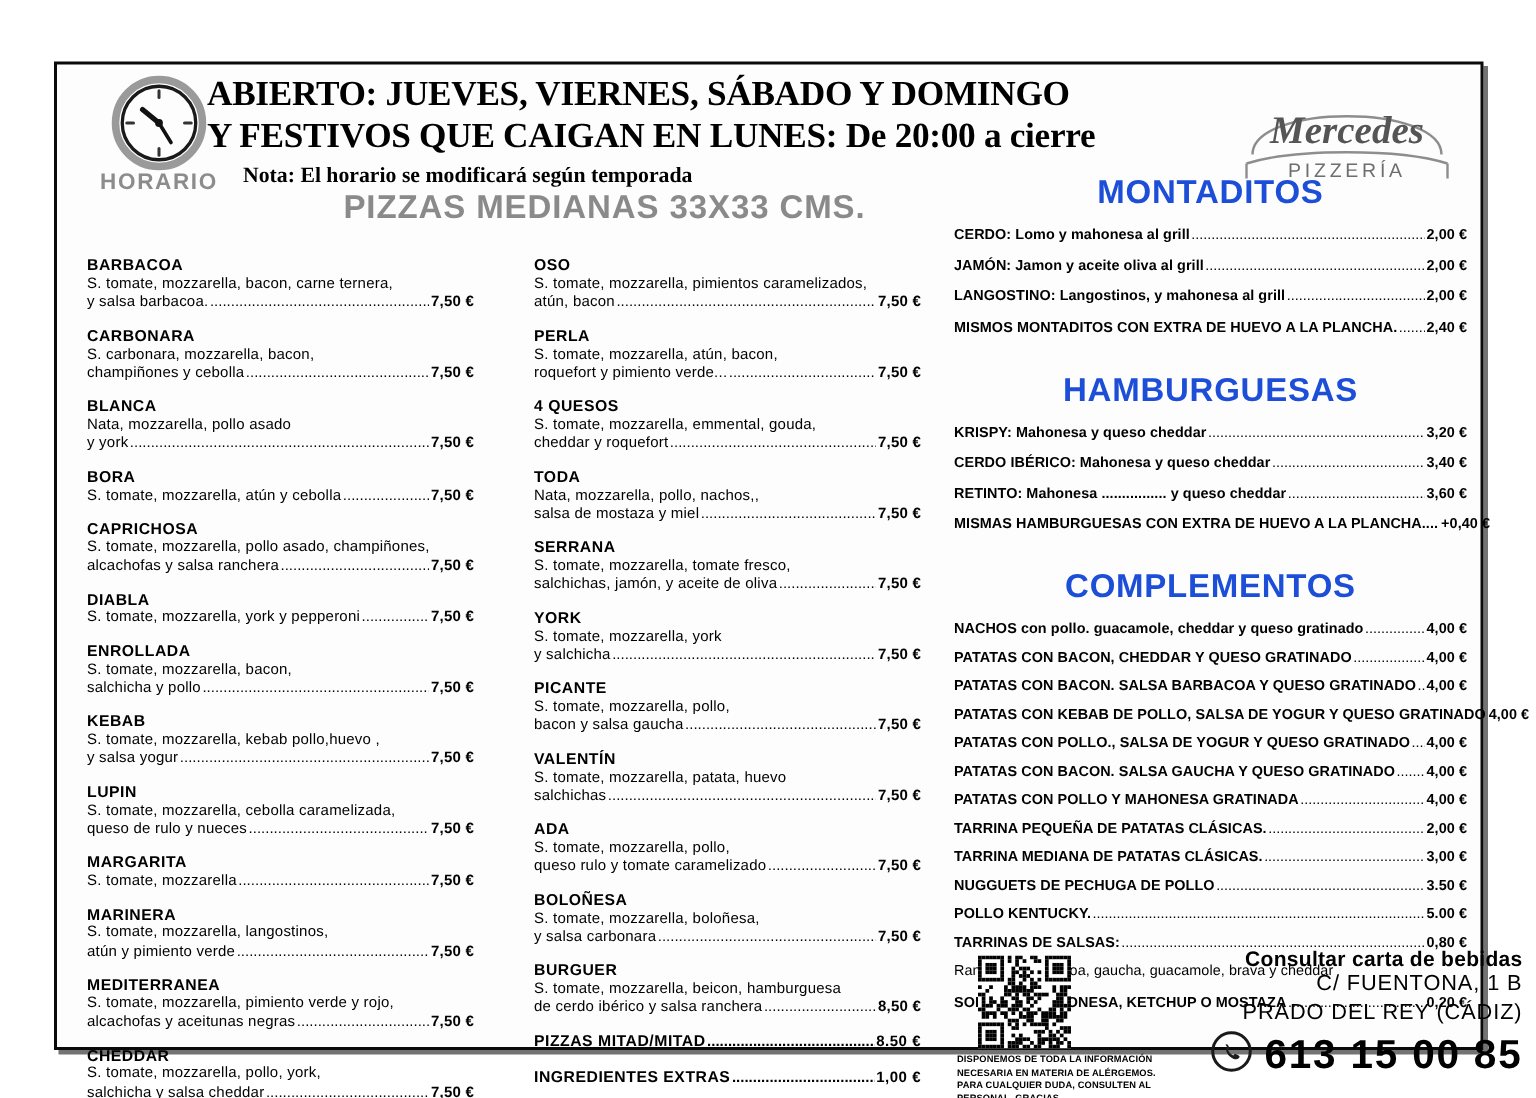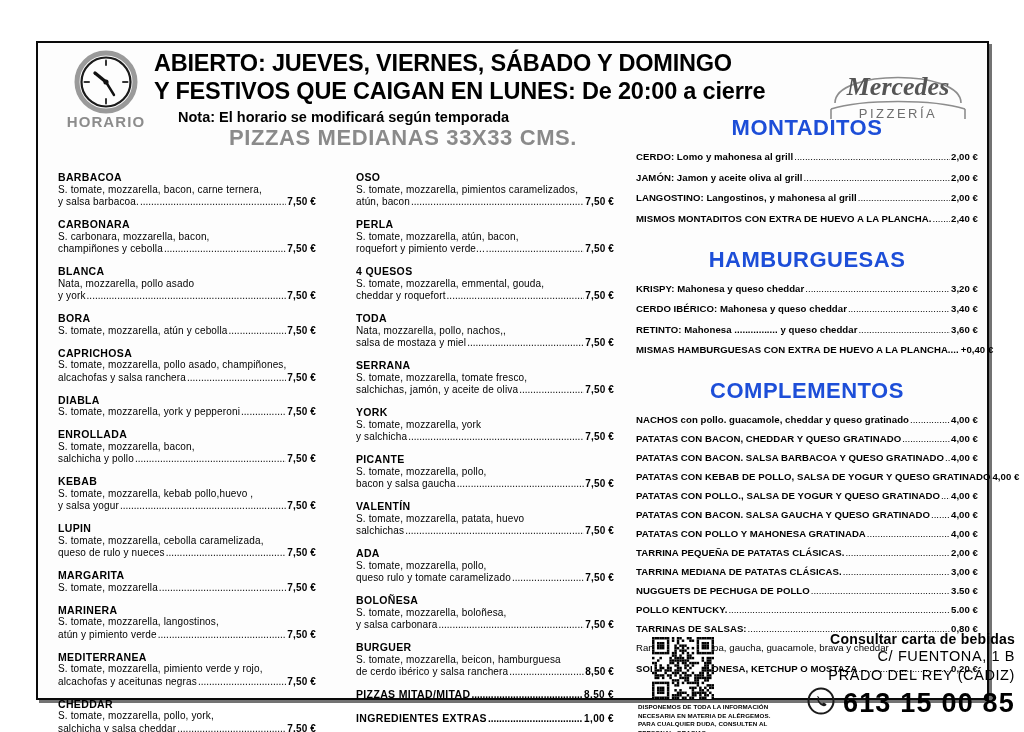--- a/index.html
+++ b/index.html
@@ -60,23 +60,24 @@
   .horario-label {
     font-size: 15px;
     font-weight: bold;
     letter-spacing: 1.1px;
     color: #8c8c8c;
     margin-top: -2px;
   }
 
   .header-lines {
     position: absolute;
-    left: 116px;
+    left: 100px;
     top: 6px;
     width: 600px;
+    font-family: Liberation Serif, serif;
   }
   .hl1, .hl2 {
     font-size: 23.5px;
     font-weight: bold;
     letter-spacing: -0.2px;
     line-height: 28px;
     white-space: nowrap;
   }
   .hl3 {
     font-size: 14.5px;

